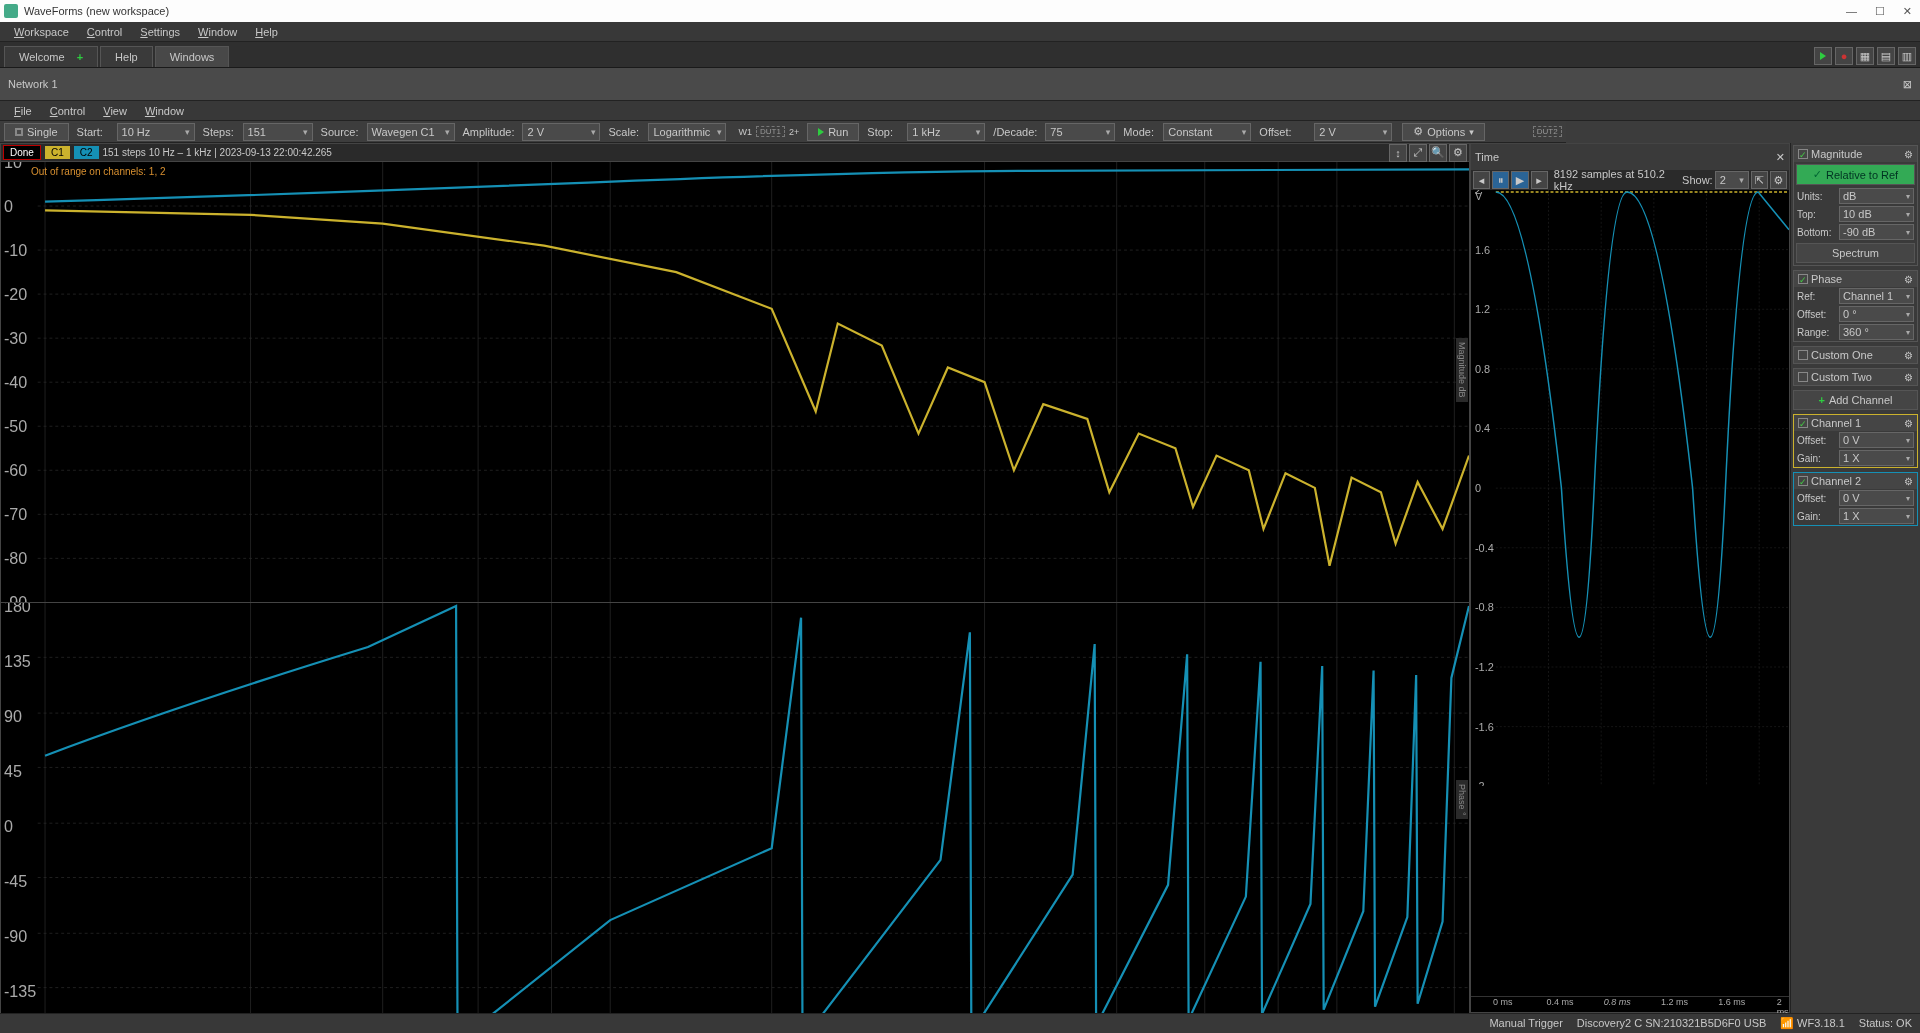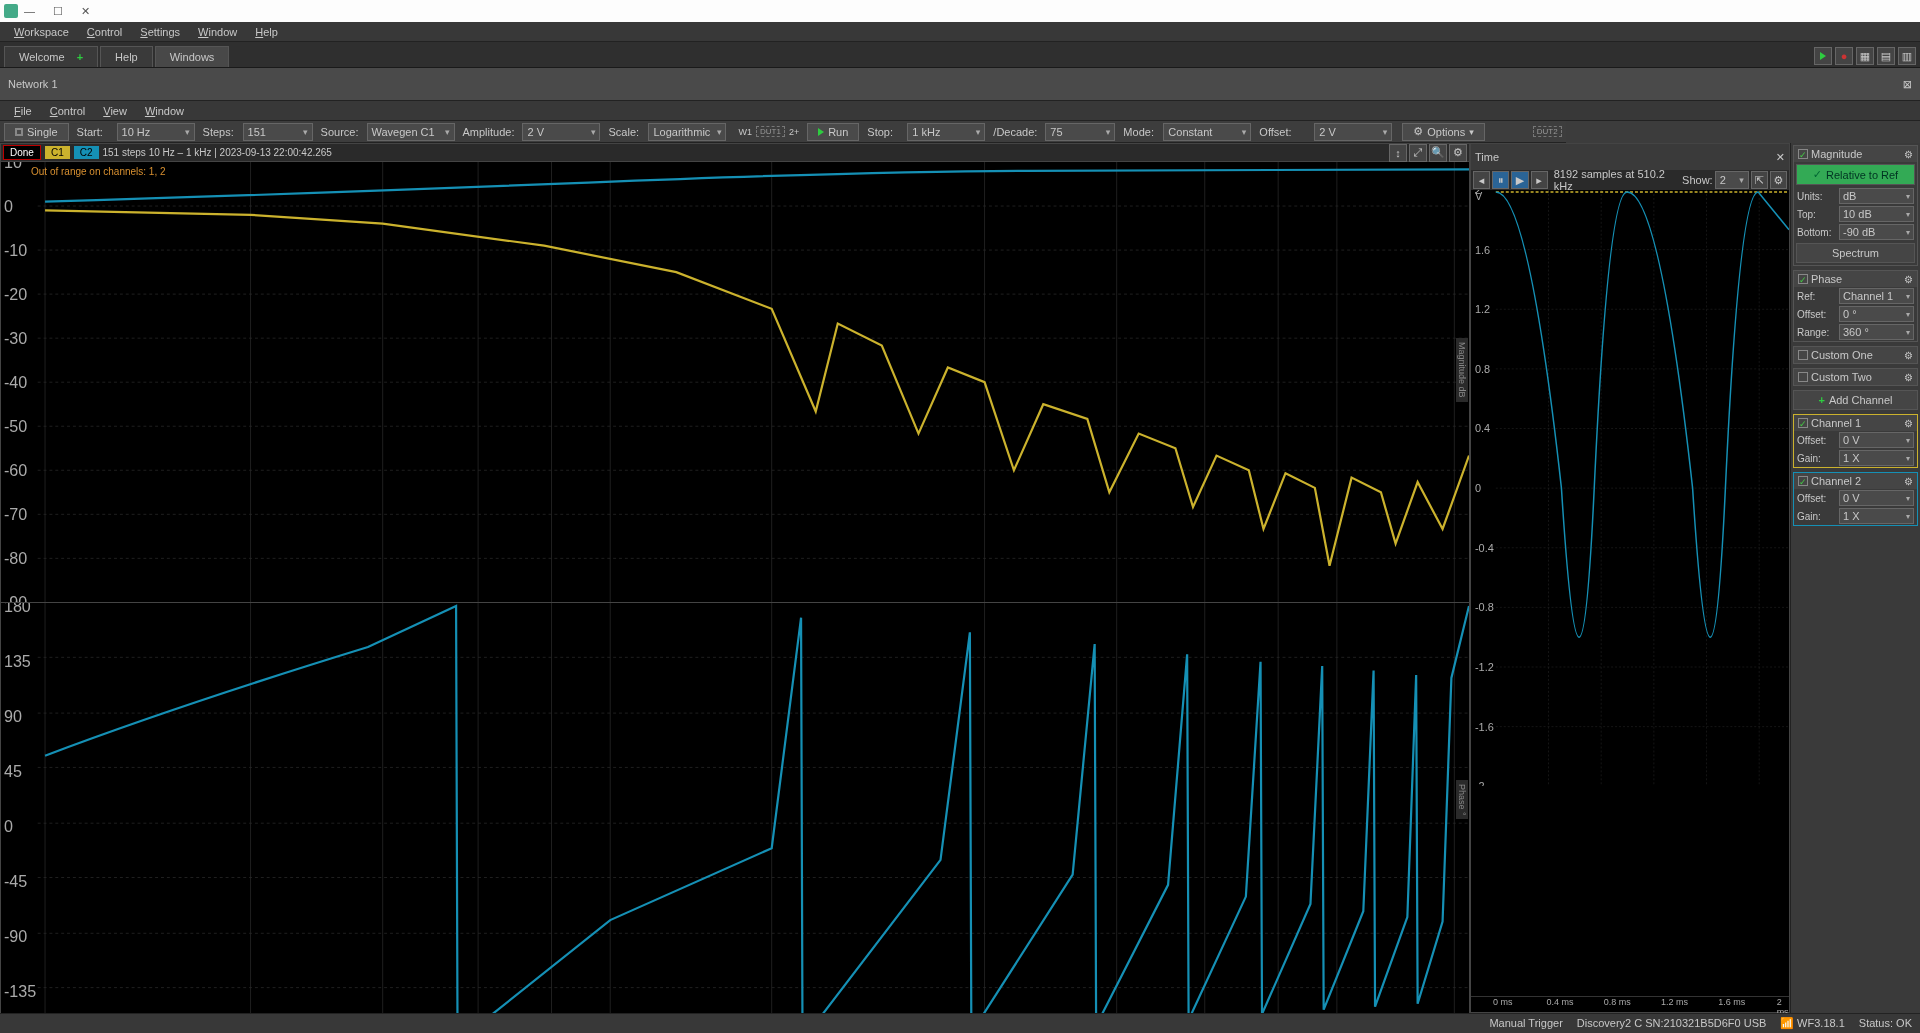--- a/index.html
+++ b/index.html
@@ -60,20 +60,21 @@
 .statusbar{height:20px;background:#383838;display:flex;align-items:center;padding:0 8px;gap:18px;border-top:1px solid #222}
 .statusbar .r{margin-left:auto;display:flex;gap:14px}
 .warn{color:#d89030}
 .dut{font-size:8px;color:#999;border:1px dashed #777;padding:0 3px}
 </style>
 </head>
 <body>
 
 <div class="titlebar">
   <div class="logo"></div>
+  <div class="title">WaveForms (new workspace)</div>
   <div class="winctl">
     <span>—</span>
     <span>☐</span>
     <span>✕</span>
   </div>
 </div>
 
 <div class="menubar">
   <span><u>W</u>orkspace</span>
   <span><u>C</u>ontrol</span>
@@ -338,21 +339,21 @@
             <text x="4" y="424">-0.8</text>
             <text x="4" y="484">-1.2</text>
             <text x="4" y="544">-1.6</text>
             <text x="4" y="604">-2</text>
           </g>
       </svg>
     </div>
     <div class="time-xaxis" id="time-xticks-container">
         <span style="left: 10%;">0 ms</span>
         <span style="left: 28%;">0.4 ms</span>
-        <span style="left: 46%;">0.8 ms</span>
+        <span style="left: 46%; font-style: italic;">0.8 ms</span>
         <span style="left: 64%;">1.2 ms</span>
         <span style="left: 82%;">1.6 ms</span>
         <span style="left: 98%;">2 ms</span>
       </div>
   </div>
 
   <div class="sidepanel">
     <div class="sp-sec">
       <div class="sp-hdr">
           <span class="check on"></span>

